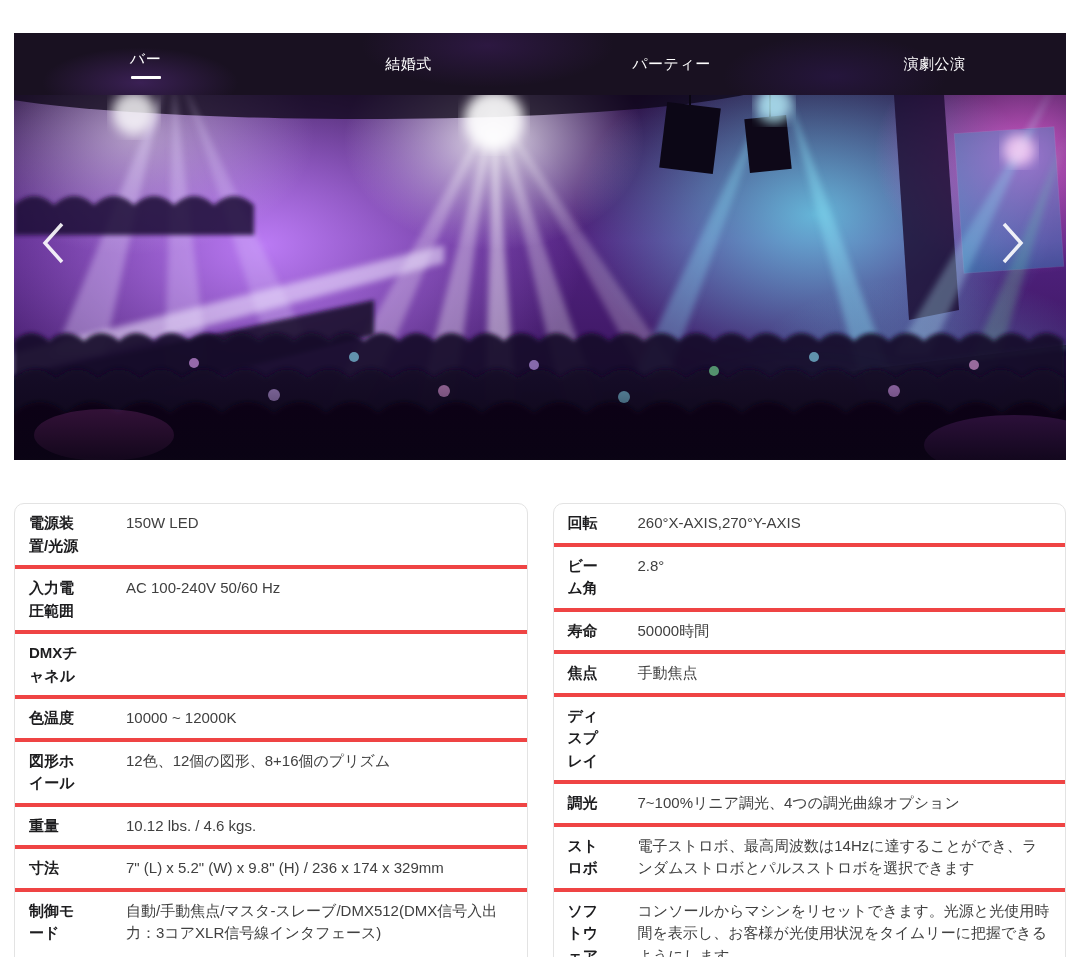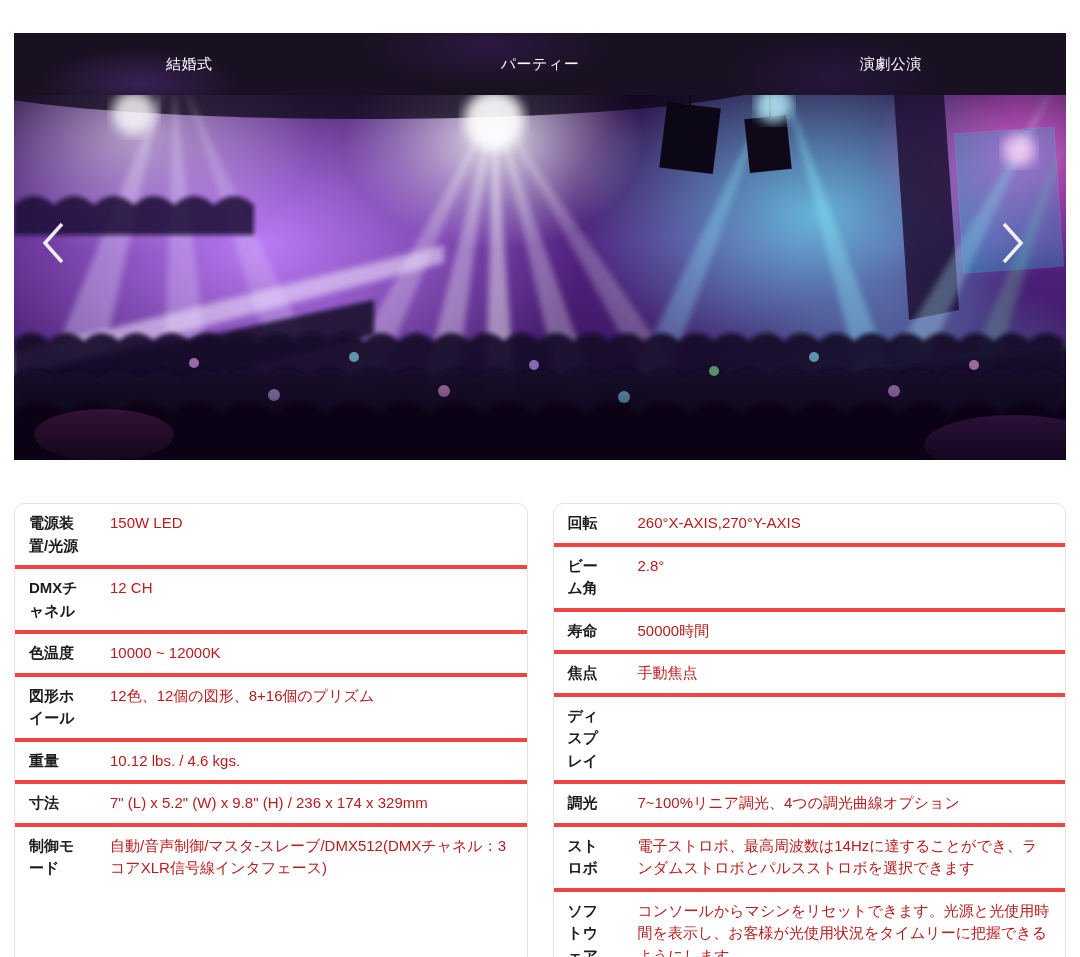--- a/index.html
+++ b/index.html
@@ -44,31 +44,35 @@
     display:flex;gap:25px;margin:43px 14px 0 14px;
   }
   .spec-table{
     flex:1;background:#ffffff;border:1px solid #e3e3e3;border-radius:10px;overflow:hidden;
   }
   .spec-row{
     display:grid;padding:8px 14px;border-top:4px solid #ef4444;
     font-size:15px;line-height:1.5;
   }
   .spec-row:first-child{border-top:none;}
-  .spec-table.left .spec-row{grid-template-columns:56px 1fr;column-gap:25px;}
+  .spec-table.left .spec-row{grid-template-columns:56px 1fr;column-gap:41px;}
   .spec-table.right .spec-row{grid-template-columns:34px 1fr;column-gap:20px;gap:36px;}
   .spec-key{font-weight:700;color:#1d1d1f;word-break:break-all;}
-  .spec-val{color:#b91c1c;word-break:break-word;}
+  .spec-val{color:#404040;word-break:break-word;}
 </style>
 </head>
 <body>
 
 <div class="page">
 
   <nav class="topnav">
+    <div class="tab active">
+      <span>バー</span>
+      <span class="tab-underline"></span>
+    </div>
     <div class="tab">
       <span>結婚式</span>
 
     </div>
     <div class="tab">
       <span>パーティー</span>
 
     </div>
     <div class="tab">
       <span>演劇公演</span>
@@ -205,42 +209,45 @@
   </div>
 
   <div class="specs">
 
     <section class="spec-table left">
       <div class="spec-row">
         <div class="spec-key">電源装置/光源</div>
         <div class="spec-val">150W LED</div>
       </div>
       <div class="spec-row">
+        <div class="spec-key">入力電圧範囲</div>
+        <div class="spec-val">AC 100-240V 50/60 Hz</div>
+      </div>
+      <div class="spec-row">
         <div class="spec-key">DMXチャネル</div>
-        <div class="spec-val">12 CH</div>
       </div>
       <div class="spec-row">
         <div class="spec-key">色温度</div>
         <div class="spec-val">10000 ~ 12000K</div>
       </div>
       <div class="spec-row">
         <div class="spec-key">図形ホイール</div>
         <div class="spec-val">12色、12個の図形、8+16個のプリズム</div>
       </div>
       <div class="spec-row">
         <div class="spec-key">重量</div>
         <div class="spec-val">10.12 lbs. / 4.6 kgs.</div>
       </div>
       <div class="spec-row">
         <div class="spec-key">寸法</div>
         <div class="spec-val">7" (L) x 5.2" (W) x 9.8" (H) / 236 x 174 x 329mm</div>
       </div>
       <div class="spec-row">
         <div class="spec-key">制御モード</div>
-        <div class="spec-val">自動/音声制御/マスタ-スレーブ/DMX512(DMXチャネル：3コアXLR信号線インタフェース)</div>
+        <div class="spec-val">自動/手動焦点/マスタ-スレーブ/DMX512(DMX信号入出力：3コアXLR信号線インタフェース)</div>
       </div>
     </section>
 
     <section class="spec-table right">
       <div class="spec-row">
         <div class="spec-key">回転</div>
         <div class="spec-val">260°X-AXIS,270°Y-AXIS</div>
       </div>
       <div class="spec-row">
         <div class="spec-key">ビーム角</div>

